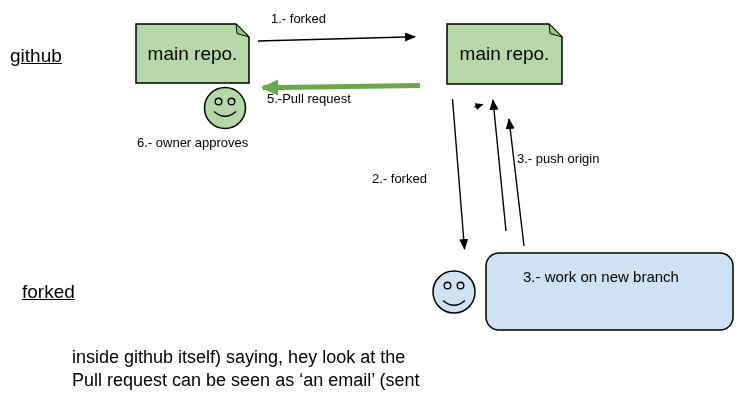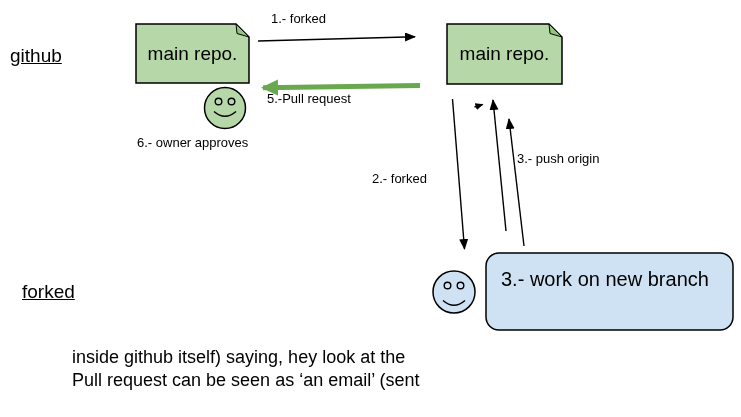--- a/index.html
+++ b/index.html
@@ -11,21 +11,21 @@
     color:#000;
     overflow:hidden;
   }
   .canvas svg{position:absolute;left:0;top:0;}
   .lbl{position:absolute;white-space:nowrap;color:#000;}
   .row-lbl{font-size:19px;text-decoration:underline;}
   .repo-lbl{
     position:absolute;display:flex;align-items:center;justify-content:center;
     font-size:19px;white-space:nowrap;border-radius:28px;
   }
-  .branch-lbl{font-size:20px;}
+  .branch-lbl{font-size:15px;margin-left:22px;}
   .step-lbl{font-size:13px;}
   .note{
     position:absolute;left:72px;top:346px;
     font-size:18px;line-height:23px;white-space:nowrap;
   }
 </style>
 </head>
 <body>
 
 <div class="canvas">

